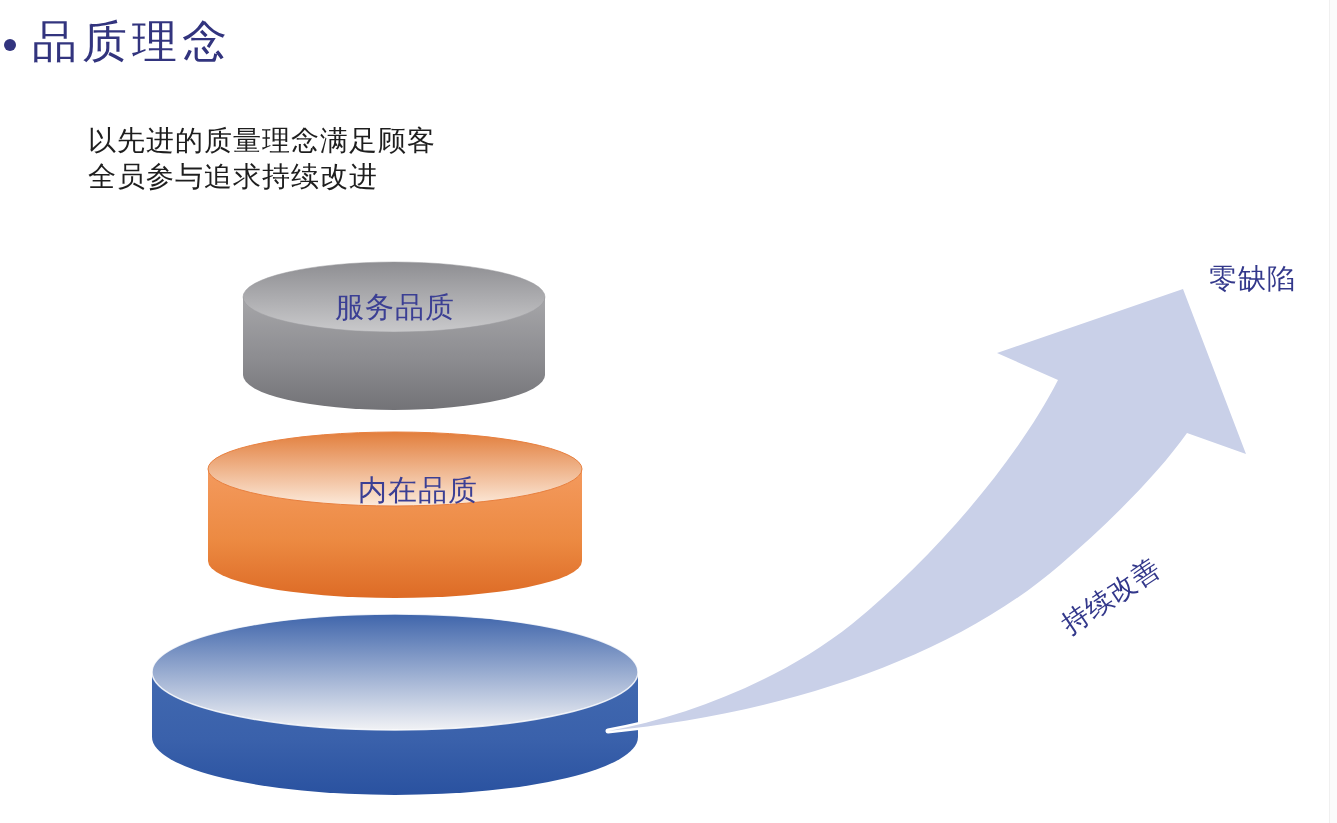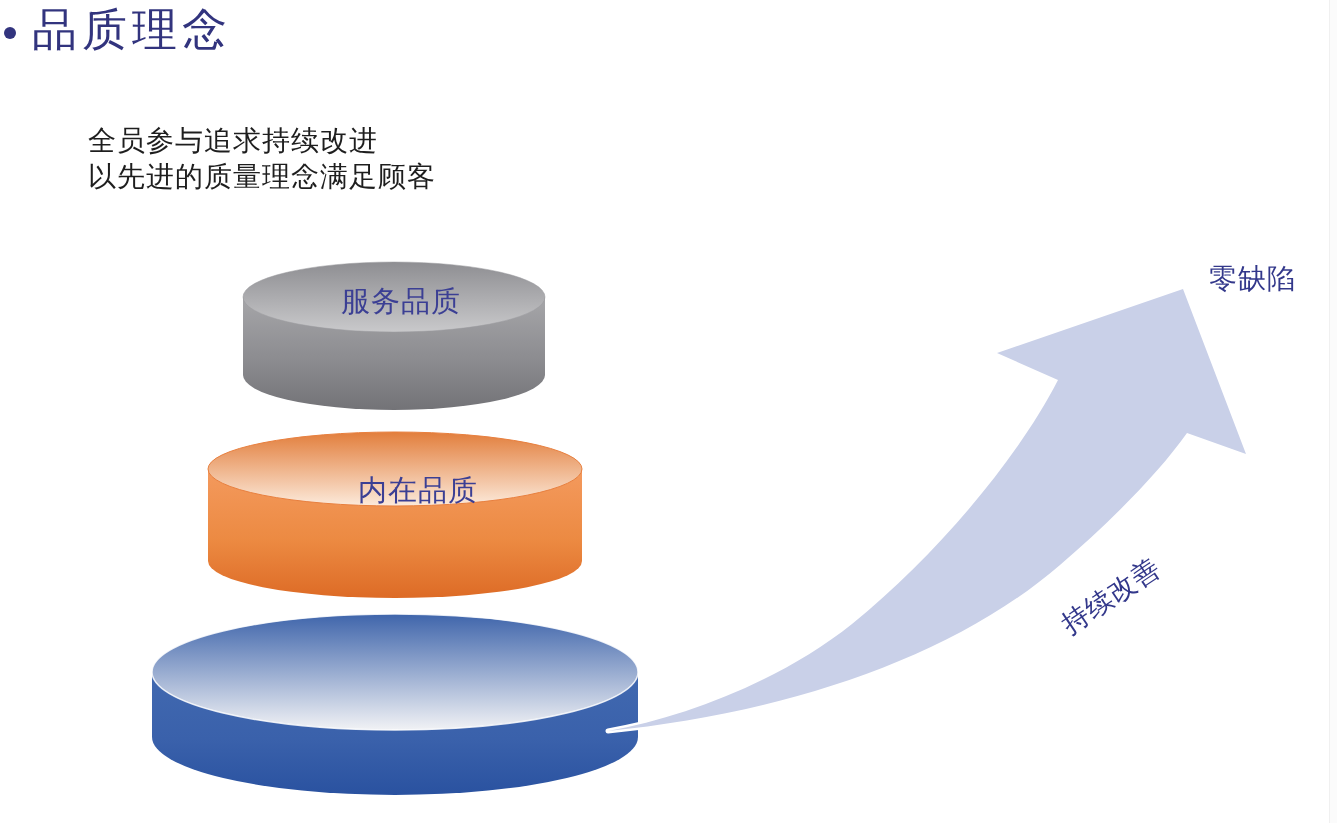--- a/index.html
+++ b/index.html
@@ -8,21 +8,21 @@
     width: 1337px;
     height: 823px;
     background: #ffffff;
     overflow: hidden;
     font-family: "Liberation Sans", "DejaVu Sans", sans-serif;
   }
   .abs { position: absolute; }
 
   
   #title-row {
-    left: 2px; top: 4px;
+    left: 2px; top: 16px;
     display: flex; align-items: center;
   }
   #title-bullet {
     width: 12px; height: 12px; border-radius: 50%;
     background: #32347e;
     margin: 6px 16px 0 2px;
     flex: 0 0 auto;
   }
   #page-title {
     font-size: 45px;
@@ -43,21 +43,21 @@
   }
 
   
   .cyl-label {
     color: #3b3f94;
     font-size: 29px;
     letter-spacing: 1px;
     text-align: center;
     white-space: nowrap;
   }
-  #label-service  { left: 244px; top: 282px; width: 302px; margin-left: 6px; }
+  #label-service  { left: 244px; top: 288px; width: 302px; }
   #label-internal { left: 208px; top: 471px; width: 420px; }
   #label-design   { left: 152px; top: 676px; width: 486px; }
 
   
   .arrow-label {
     color: #33388b;
     font-size: 28px;
     letter-spacing: 1px;
     white-space: nowrap;
   }
@@ -138,22 +138,22 @@
              C 783 679 688 717 608 731
              Z" fill="#c9d0e8" stroke="#ffffff" stroke-width="5" stroke-linejoin="round" paint-order="stroke"></path>
   </svg>
 
   <div class="abs" id="title-row">
     <span id="title-bullet"></span>
     <span id="page-title">品质理念</span>
   </div>
 
   <div class="abs" id="slide-subtitle">
+    <div>以先进的质量理念满足顾客</div>
     <div>全员参与追求持续改进</div>
-    <div>以先进的质量理念满足顾客</div>
   </div>
 
   <div class="abs cyl-label" id="label-service">服务品质</div>
   <div class="abs cyl-label" id="label-internal">内在品质</div>
 
   <div class="abs arrow-label" id="label-zero">零缺陷</div>
   <div class="abs arrow-label" id="label-kaizen">持续改善</div>
 
   <div class="abs" id="right-edge-strip"></div>
   <div class="abs" id="right-edge-divider"></div>

